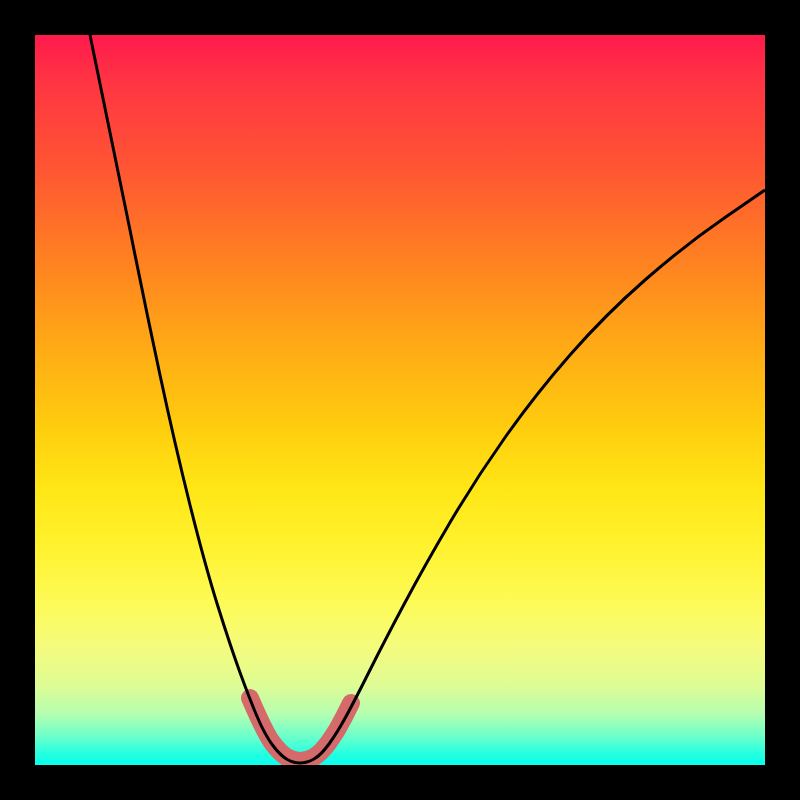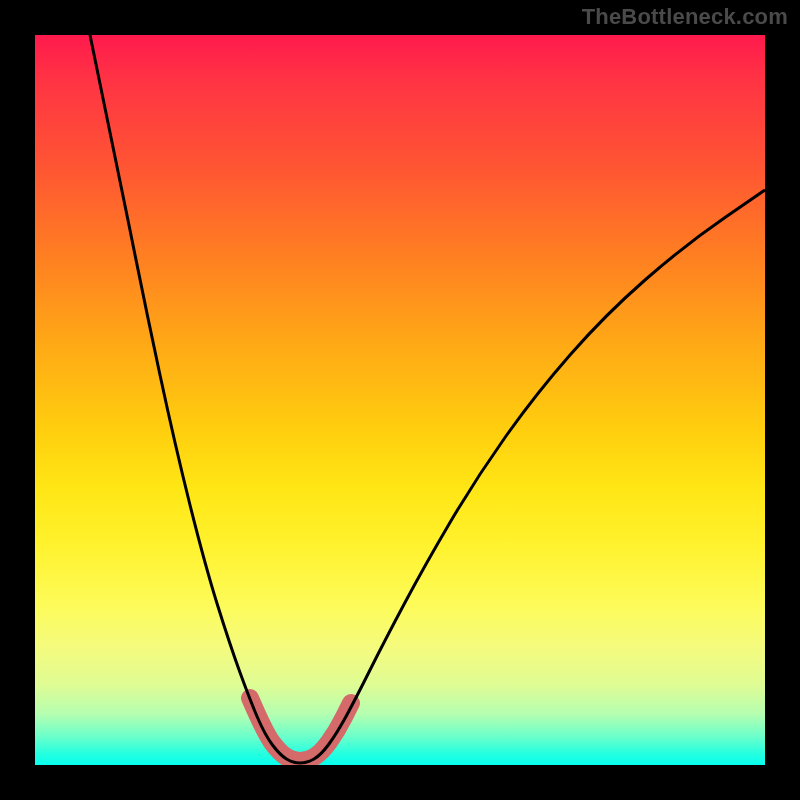--- a/index.html
+++ b/index.html
@@ -66,21 +66,20 @@
     font-size: 22px;
     font-weight: 600;
     letter-spacing: 0.2px;
     user-select: none;
   }
 </style>
 </head>
 <body>
 
 <div class="frame">
-  <div class="watermark">TheBottleneck.com</div>
 
   <div class="plot-area">
     <div class="gradient"></div>
 
     <svg class="curves" viewBox="0 0 730 730" preserveAspectRatio="none">
       <path fill="none" stroke="#d46a6a" stroke-width="18" stroke-linecap="round" stroke-linejoin="round" d="M 215 663 Q 230 698 237.5 708 Q 245 718 251.5 722 Q 258 726 265 726 Q 272 726 279 722 Q 286 718 294 707 Q 302 696 309 682 T 316 668"></path>
       <path fill="none" stroke="#000000" stroke-width="3" stroke-linejoin="round" d="M 55 0 Q 80 120 95 195 Q 110 270 125 340 Q 140 410 155 470 Q 170 530 182.5 570 Q 195 610 205 637.5 Q 215 665 222.5 682.5 Q 230 700 237.5 710 Q 245 720 251.5 724 Q 258 728 265 728 Q 272 728 279 724 Q 286 720 294 709 Q 302 698 311 681.5 Q 320 665 335 635 Q 350 605 370 567.5 Q 390 530 415 487.5 Q 440 445 470 402.5 Q 500 360 535 320 Q 570 280 610 245 Q 650 210 690 182.5 T 730 155"></path>
     </svg>
   </div>
 </div>

